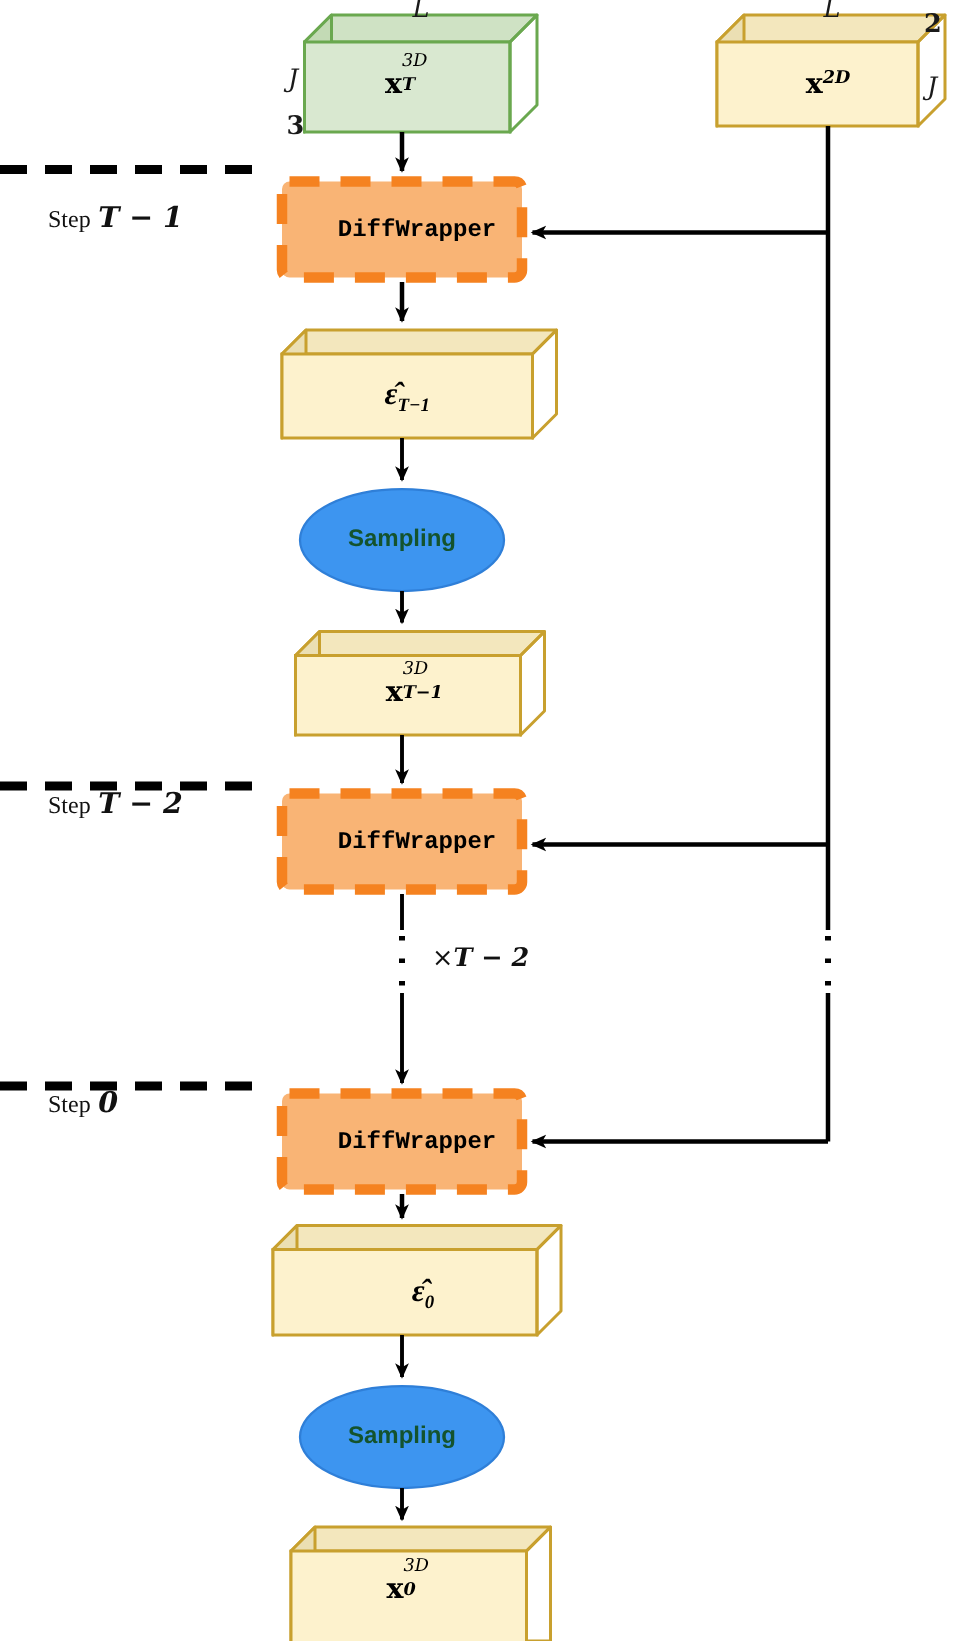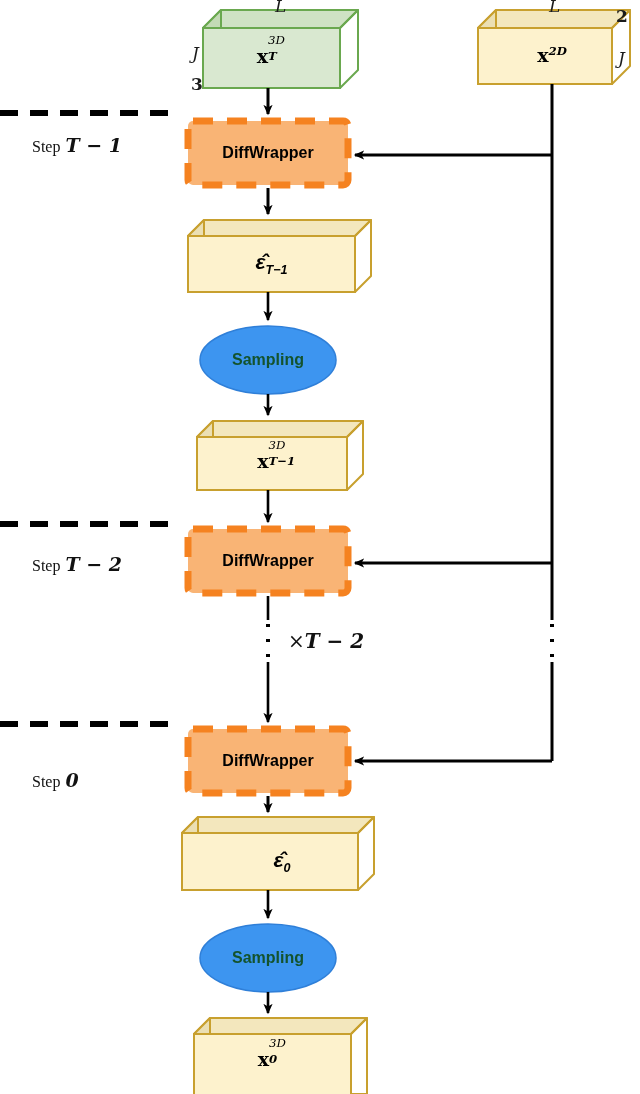--- a/index.html
+++ b/index.html
@@ -12,40 +12,40 @@
 
   
   .mth{font-family:"DejaVu Serif","Liberation Serif",serif;font-style:italic;}
   .up{font-style:normal;}
 
   .dim{font-size:17px;}
   .steplab{font-size:16px;color:#111;font-family:"Liberation Serif",serif;}
   .steplab .num{font-family:"DejaVu Serif","Liberation Serif",serif;font-style:italic;font-weight:bold;font-size:19px;}
 
   .boxtxt{position:absolute;text-align:center;color:#000;}
-  .wrapname{font-family:Liberation Sans, sans-serif;font-weight:bold;font-size:16px;}
+  .wrapname{font-family:Liberation Mono, monospace;font-weight:bold;font-size:16px;padding-left:10px;}
   .samptxt{font-family:"Liberation Sans",sans-serif;font-weight:bold;font-size:16px;color:#14532d;}
 
   .tensor{font-family:"DejaVu Serif","Liberation Serif",serif;font-size:19px;color:#000;}
   .tensor .b{font-weight:bold;font-style:normal;}
   .tensor sup{font-size:0.62em;font-style:italic;font-weight:bold;vertical-align:super;}
   .stk{display:inline-block;position:relative;vertical-align:baseline;}
   .stk .s1{position:absolute;left:0;top:-1.02em;font-size:0.62em;font-style:italic;font-weight:normal;text-align:right;}
   .stk .s2{position:absolute;left:0;top:0.30em;font-size:0.62em;font-style:italic;font-weight:bold;}
   .stk .sp{visibility:hidden;font-size:0.62em;font-weight:bold;}
 
-  .epsb{font-family:Liberation Sans, sans-serif;font-size:21px;color:#000;}
+  .epsb{font-family:Liberation Serif, serif;font-size:21px;color:#000;}
   .epsb .e{font-style:italic;font-weight:bold;}
   .epsb sub{font-size:0.60em;font-style:italic;font-weight:bold;vertical-align:sub;}
 
   .normal{font-family:"DejaVu Serif","Liberation Serif",serif;font-size:22px;color:#111;}
   .normal .cal{font-style:italic;}
   .normal .bf{font-weight:bold;font-style:normal;}
 
-  .mult{font-family:"DejaVu Serif","Liberation Serif",serif;font-size:20px;font-weight:bold;font-style:italic;color:#111;}
+  .mult{font-family:"DejaVu Serif","Liberation Serif",serif;font-size:17px;font-weight:bold;font-style:italic;color:#111;}
   .mult .op{font-style:normal;font-weight:normal;}
 </style>
 </head>
 <body>
 
 <div id="stage">
 
   <svg id="canvas" viewBox="0 0 640 1094">
     <defs>
       <marker id="arrowhead" markerWidth="9" markerHeight="9" refX="7.4" refY="4.2" orient="auto" markerUnits="userSpaceOnUse">
@@ -183,24 +183,24 @@
   <div class="boxtxt wrapname" style="left:188px;top:144px;width:160px;">DiffWrapper</div>
   <div class="boxtxt wrapname" style="left:188px;top:552px;width:160px;">DiffWrapper</div>
   <div class="boxtxt wrapname" style="left:188px;top:752px;width:160px;">DiffWrapper</div>
 
   <div class="boxtxt samptxt" style="left:200px;top:351px;width:136px;">Sampling</div>
   <div class="boxtxt samptxt" style="left:200px;top:949px;width:136px;">Sampling</div>
 
   <div class="lbl steplab" style="left:32px;top:134px;">
     <span>Step</span><span class="num" style="margin-left:5px;">T − 1</span>
   </div>
-  <div class="lbl steplab" style="left:32px;top:553px;">
+  <div class="lbl steplab" style="left:32px;top:525px;">
     <span>Step</span><span class="num" style="margin-left:5px;">T − 2</span>
   </div>
-  <div class="lbl steplab" style="left:32px;top:769px;">
+  <div class="lbl steplab" style="left:32px;top:724px;">
     <span>Step</span><span class="num" style="margin-left:5px;">0</span>
   </div>
 
   <div class="lbl mult" style="left:288px;top:629px;">
     <span class="op">×</span><span>T − 2</span>
   </div>
 
 </div>
 
 </body></html>

